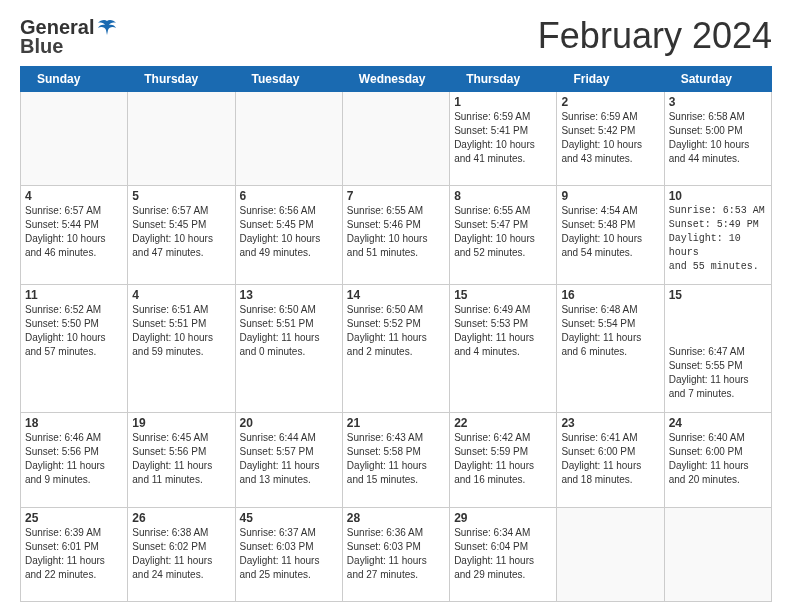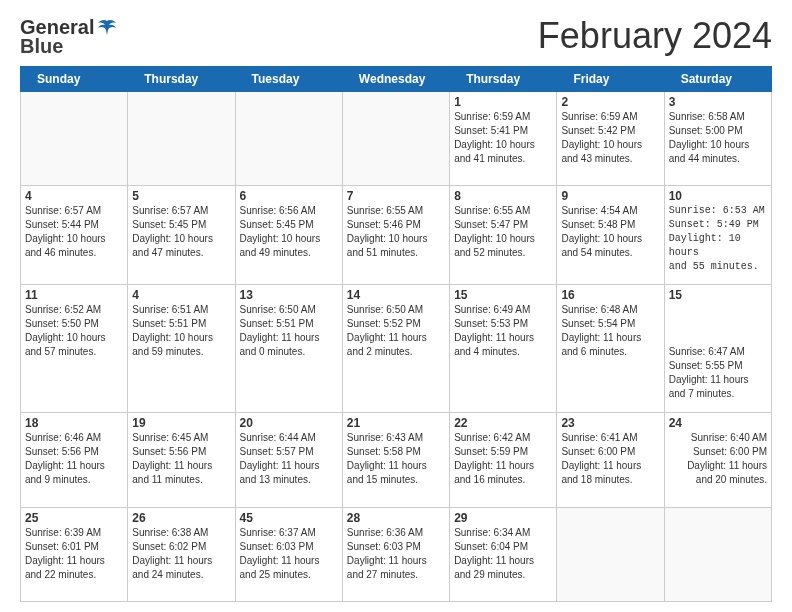--- a/index.html
+++ b/index.html
@@ -298,21 +298,21 @@
           </td>
           <td>
             <span class="day-number">23</span>
             <div class="day-info" style="white-space: pre-line;">Sunrise: 6:41 AM
 Sunset: 6:00 PM
 Daylight: 11 hours
 and 18 minutes.</div>
           </td>
           <td>
             <span class="day-number">24</span>
-            <div class="day-info" style="white-space: pre-line; text-align: right;">Sunrise: 6:40 AM
+            <div class="day-info" style="white-space: pre-line;">Sunrise: 6:40 AM
 Sunset: 6:00 PM
 Daylight: 11 hours
 and 20 minutes.</div>
           </td>
         </tr>
         <tr>
           <td>
             <span class="day-number">25</span>
             <div class="day-info" style="white-space: pre-line;">Sunrise: 6:39 AM
 Sunset: 6:01 PM

